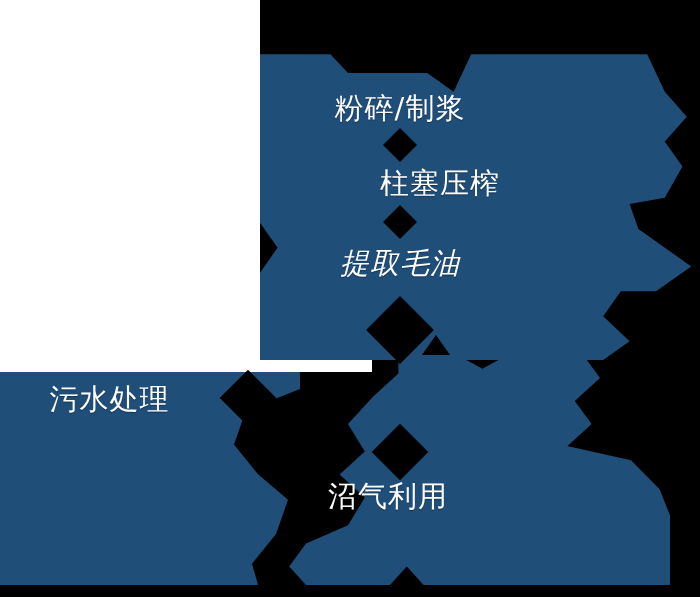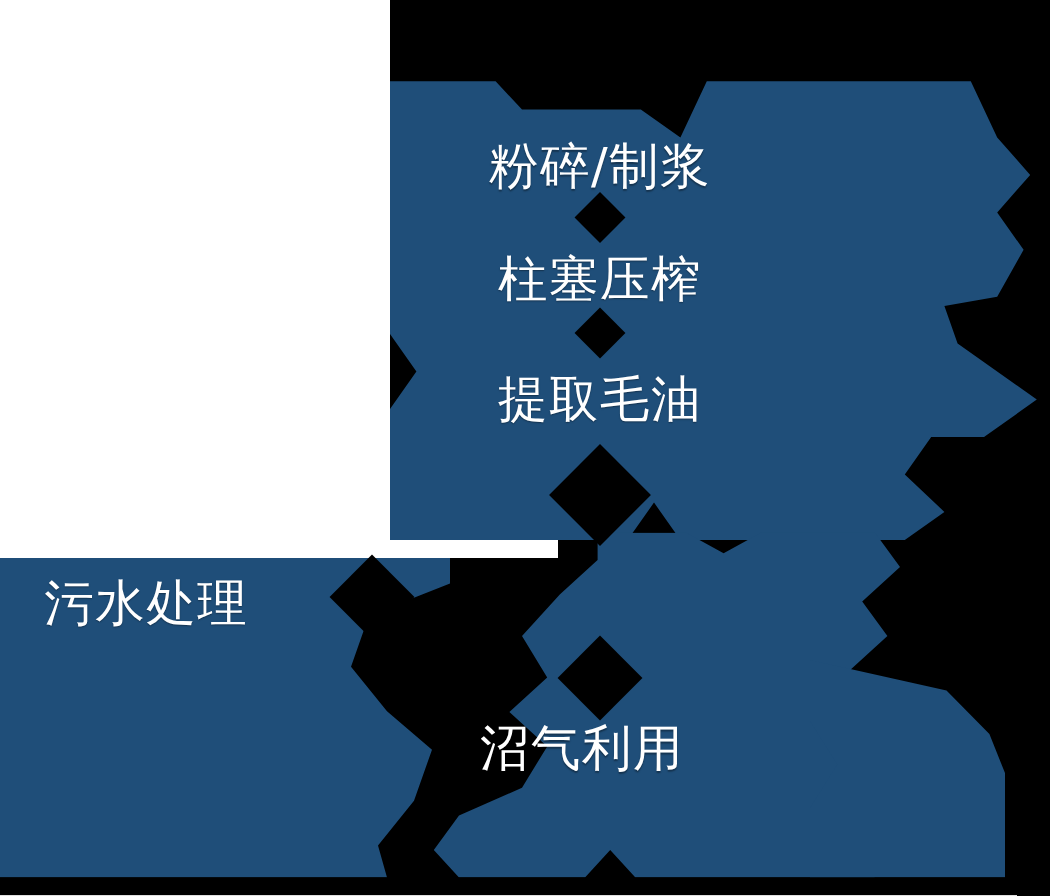--- a/index.html
+++ b/index.html
@@ -27,21 +27,21 @@
     background: #1f4e79;
   }
   
   .whitegap {
     position: absolute;
     background: #ffffff;
   }
   .node-label {
     position: absolute;
     color: #ffffff;
-    font-size: 33px;
+    font-size: 29px;
     line-height: 1;
     letter-spacing: 1px;
     white-space: nowrap;
     text-align: center;
     font-family: "DejaVu Sans", "Liberation Sans", sans-serif;
     text-shadow: 0 1px 1px rgba(0,0,0,0.35);
     -webkit-font-smoothing: antialiased;
   }
   .arrow-mark {
     position: absolute;
@@ -98,22 +98,22 @@
   <div class="arrow-mark" style="left:388px; top:210px; width:24px; height:24px;"></div>
 
   <div class="arrow-mark" style="left:376px; top:306px; width:48px; height:48px;"></div>
 
   <div class="arrow-mark" style="left:380px; top:432px; width:40px; height:40px;"></div>
 
   <div class="arrow-mark" style="left:228px; top:378px; width:40px; height:40px;"></div>
 
   <div class="node-label" style="left:300px; top:94px; width:200px;">粉碎/制浆</div>
 
-  <div class="node-label" style="left:300px; top:169px; width:200px;">柱塞压榨</div>
+  <div class="node-label" style="left:300px; top:169px; width:200px;text-align:right;">柱塞压榨</div>
 
-  <div class="node-label" style="left:300px; top:249px; width:200px;">提取毛油</div>
+  <div class="node-label" style="left:300px; top:249px; width:200px;font-style:italic;">提取毛油</div>
 
-  <div class="node-label" style="left:0px; top:385px; width:195px;">污水处理</div>
+  <div class="node-label" style="left:12px; top:385px; width:195px;">污水处理</div>
 
 
   <div class="node-label" style="left:288px; top:482px; width:200px;">沼气利用</div>
 
 </div>
 
 </body></html>

